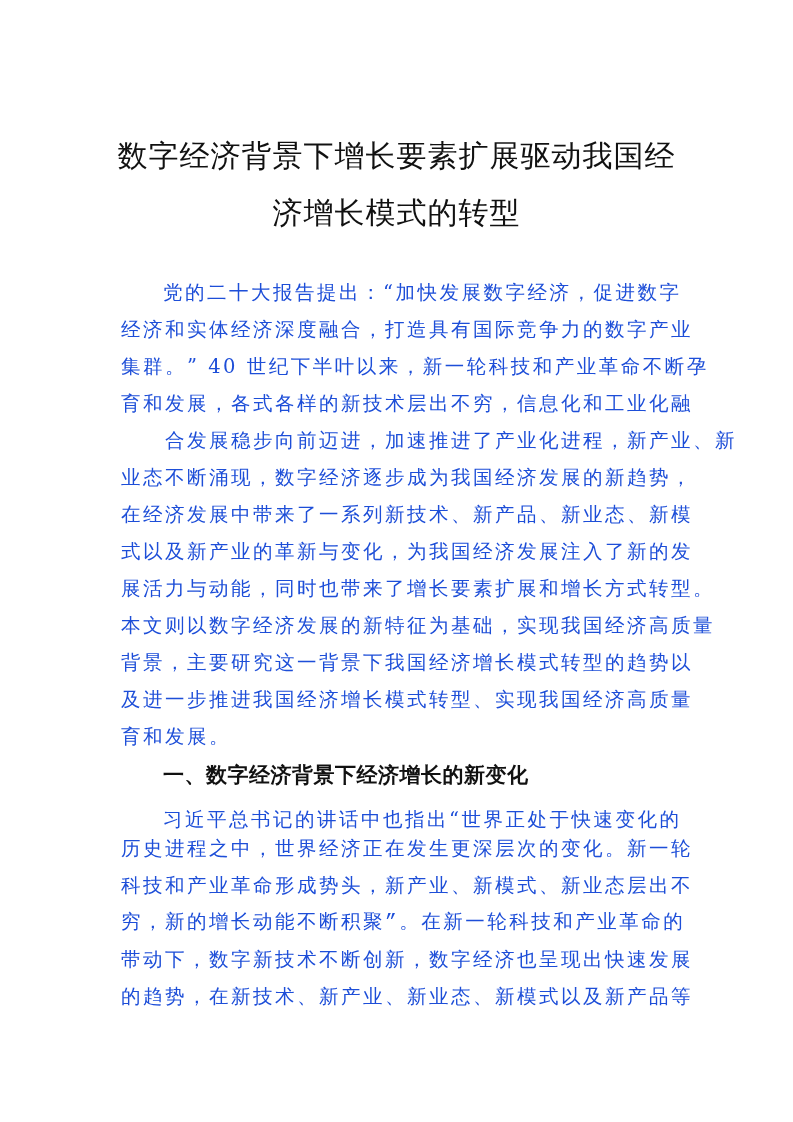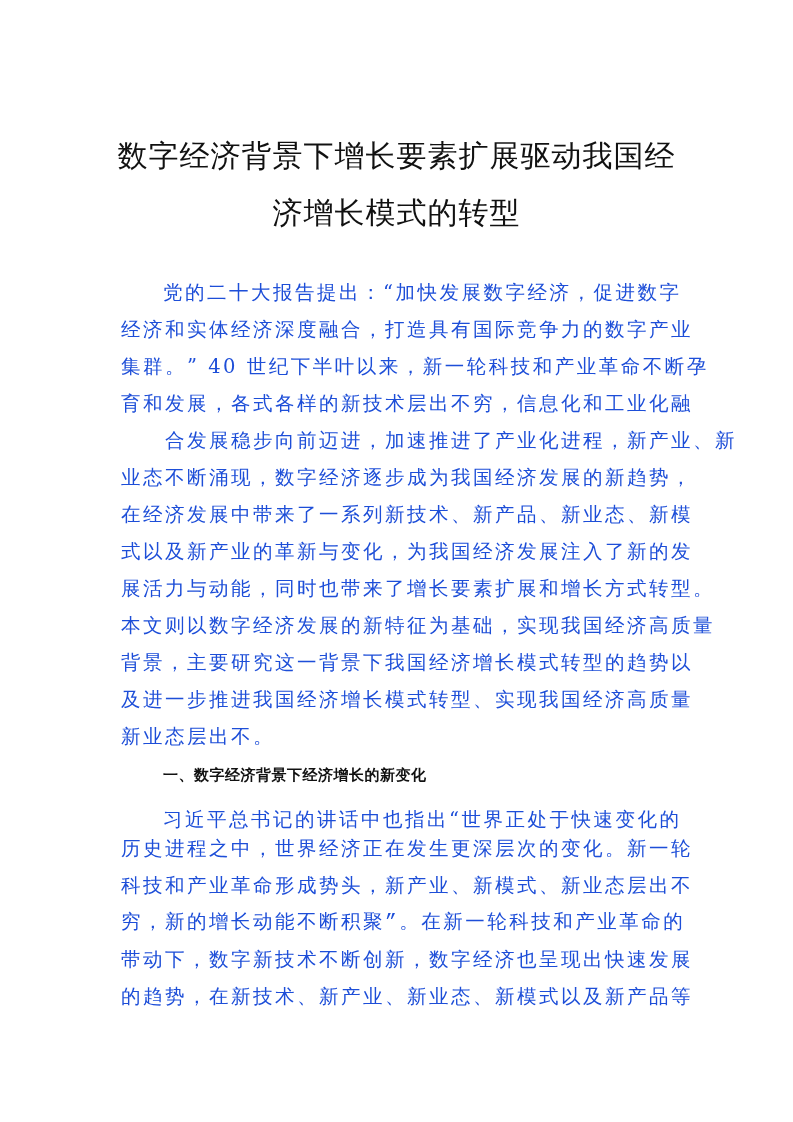--- a/index.html
+++ b/index.html
@@ -46,21 +46,21 @@
       letter-spacing: 2.5px;
       color: #1d4ed8;
       white-space: nowrap;
     }
     .line.indent { left: 163px; }
     .heading {
       position: absolute;
       left: 163px;
       font-family: "DejaVu Sans", "Liberation Sans", sans-serif;
       font-weight: bold;
-      font-size: 15px;
+      font-size: 21px;
       line-height: 30px;
       letter-spacing: 0.5px;
       color: #111111;
       white-space: nowrap;
     }
   </style>
 </head>
 <body>
 
 <div class="page">
@@ -74,21 +74,21 @@
     <div class="line" style="top:352px;">集群。” 40 世纪下半叶以来，新一轮科技和产业革命不断孕</div>
     <div class="line" style="top:389px;">育和发展，各式各样的新技术层出不穷，信息化和工业化融</div>
     <div class="line" style="top:426px;margin-left:44px;">合发展稳步向前迈进，加速推进了产业化进程，新产业、新</div>
     <div class="line" style="top:463px;text-align:right;">业态不断涌现，数字经济逐步成为我国经济发展的新趋势，</div>
     <div class="line" style="top:500px;">在经济发展中带来了一系列新技术、新产品、新业态、新模</div>
     <div class="line" style="top:537px;">式以及新产业的革新与变化，为我国经济发展注入了新的发</div>
     <div class="line" style="top:574px;">展活力与动能，同时也带来了增长要素扩展和增长方式转型。</div>
     <div class="line" style="top:611px;">本文则以数字经济发展的新特征为基础，实现我国经济高质量</div>
     <div class="line" style="top:648px;">背景，主要研究这一背景下我国经济增长模式转型的趋势以</div>
     <div class="line" style="top:685px;">及进一步推进我国经济增长模式转型、实现我国经济高质量</div>
-    <div class="line" style="top:722px;">新业态层出不。</div>
+    <div class="line" style="top:722px;">育和发展。</div>
   </div>
 
   <div class="heading" style="top:760px;">一、数字经济背景下经济增长的新变化</div>
 
   <div>
     <div class="line indent" style="top:797px;margin-top:8px;">习近平总书记的讲话中也指出“世界正处于快速变化的</div>
     <div class="line" style="top:834px;">历史进程之中，世界经济正在发生更深层次的变化。新一轮</div>
     <div class="line" style="top:871px;">科技和产业革命形成势头，新产业、新模式、新业态层出不</div>
     <div class="line" style="top:908px;font-family:Liberation Mono, monospace;">穷，新的增长动能不断积聚”。在新一轮科技和产业革命的</div>
     <div class="line" style="top:945px;">带动下，数字新技术不断创新，数字经济也呈现出快速发展</div>

